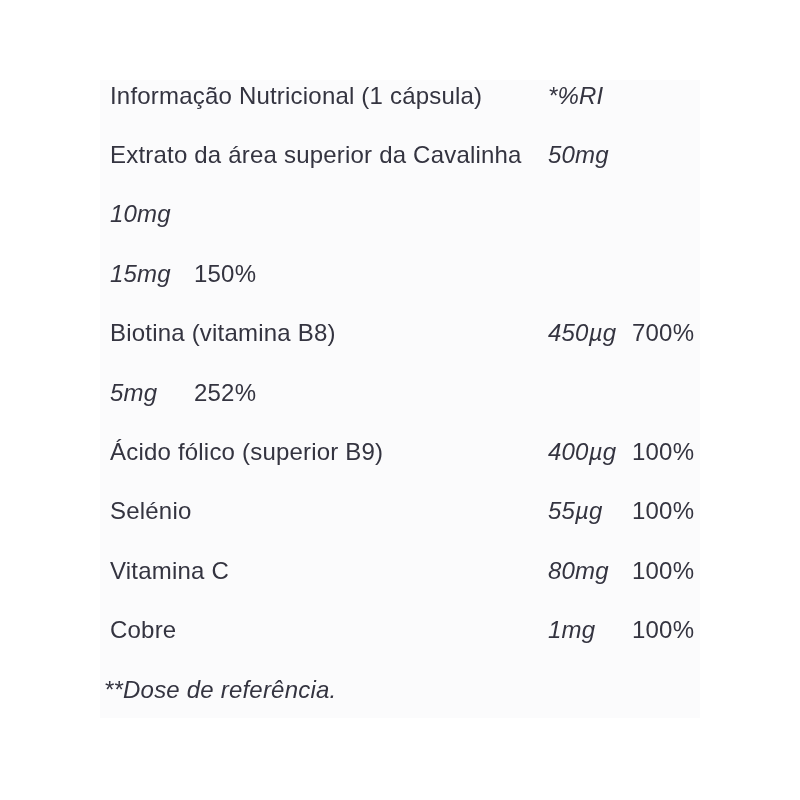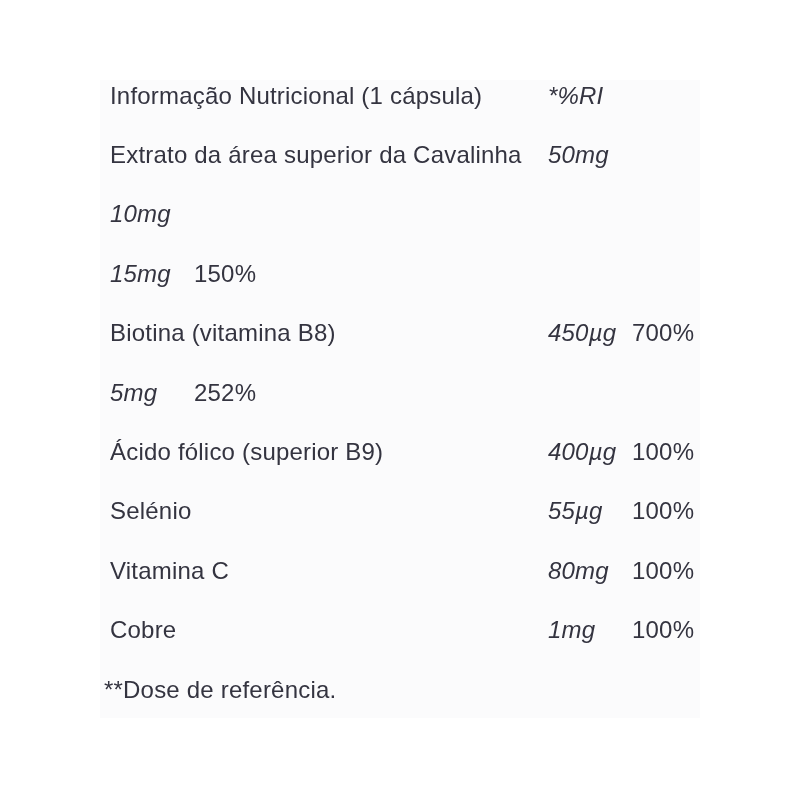--- a/index.html
+++ b/index.html
@@ -37,21 +37,21 @@
     align-items: center;
     padding-left: 10px;
     box-sizing: border-box;
     font-size: 24px;
     letter-spacing: 0.2px;
     white-space: nowrap;
   }
   .cell-name   { flex: 0 0 438px; overflow: visible; }
   .cell-amount { flex: 0 0 84px; font-style: italic; }
   .cell-ri     { flex: 1 1 auto; }
-  .row.footnote { padding-left: 4px; }
+  .row.footnote { padding-left: 4px; font-style: italic; }
 </style>
 </head>
 <body style="background: rgb(255, 255, 255);">
 
 <div class="stage">
 
   <div class="panel-bg"></div>
 
   <div class="nutrition-table">
 

